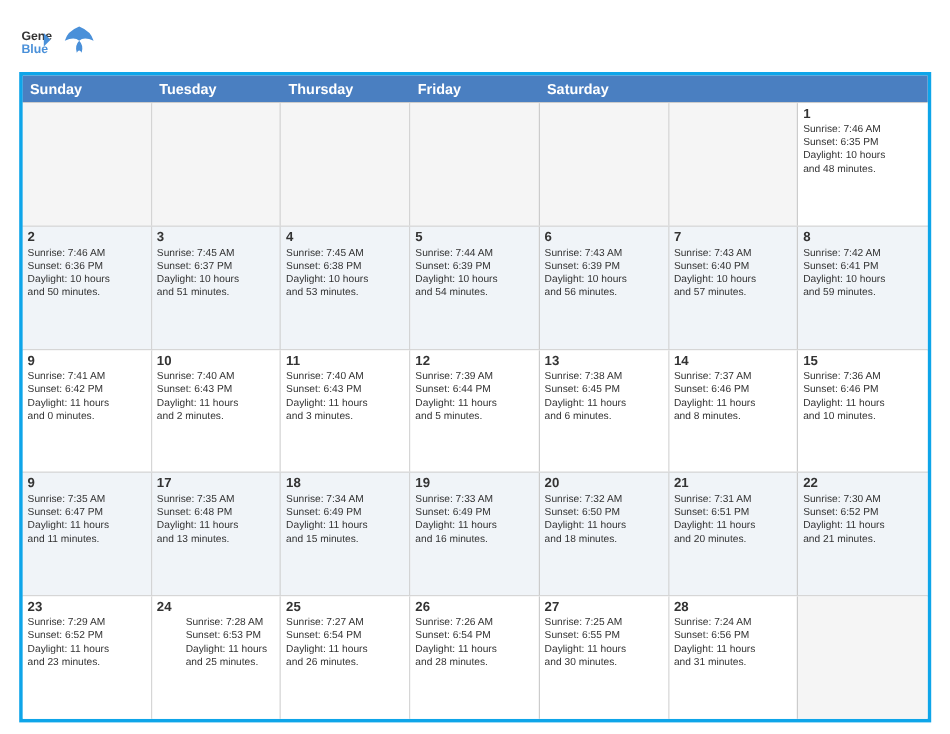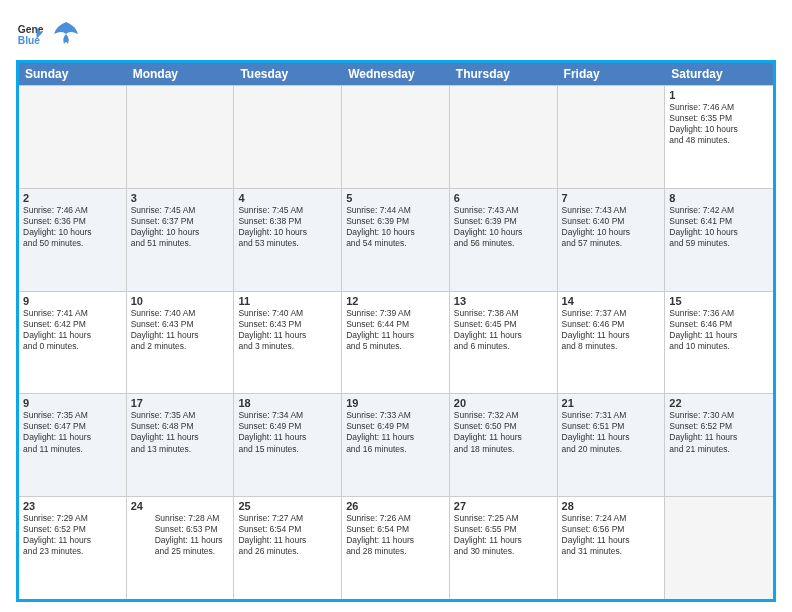--- a/index.html
+++ b/index.html
@@ -116,23 +116,21 @@
     </div>
     <div class="title-block">
       <div class="month-title"></div>
       <div class="subtitle"></div>
     </div>
   </div>
 
   <div class="calendar">
     <div class="cal-header">
     <div class="cal-header-cell">Sunday</div>
-        <div class="cal-header-cell">Monday</div>
         <div class="cal-header-cell">Tuesday</div>
-        <div class="cal-header-cell">Wednesday</div>
         <div class="cal-header-cell">Thursday</div>
         <div class="cal-header-cell">Friday</div>
         <div class="cal-header-cell">Saturday</div>
       </div>
     <div class="cal-body">
     <div class="cal-week">
           <div class="cal-cell empty"></div>
           <div class="cal-cell empty"></div>
           <div class="cal-cell empty"></div>
           <div class="cal-cell empty"></div>

